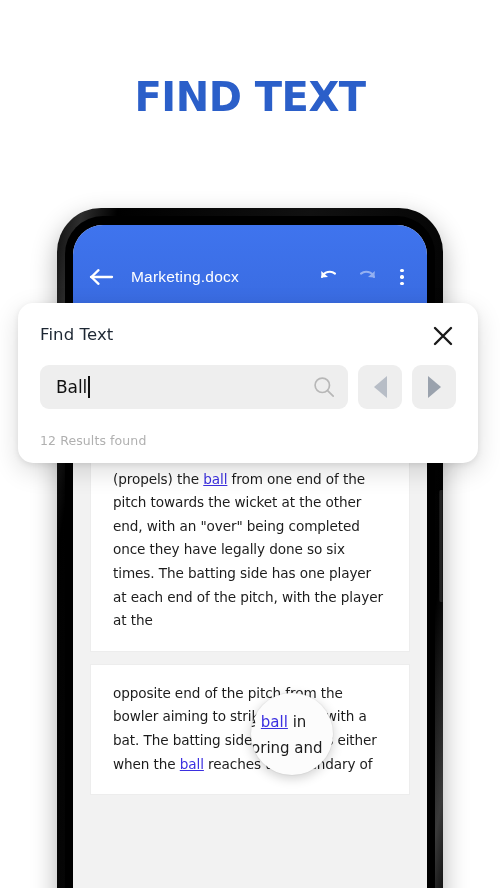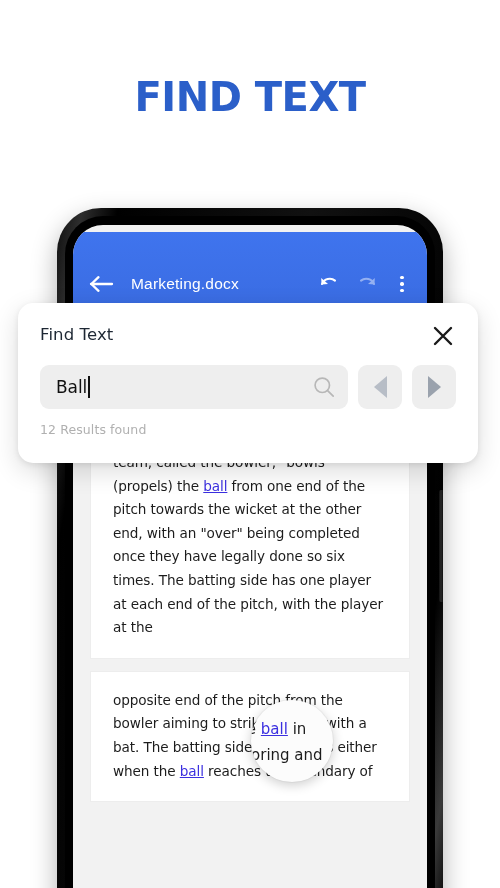--- a/index.html
+++ b/index.html
@@ -47,21 +47,20 @@
     background: linear-gradient(90deg,#101010,#2a2a2a 40%,#050505);
   }
 
   
   .app-header {
     position: relative;
     height: 78px;
     background: linear-gradient(180deg,#3f74ee 0%,#3a6ce2 100%);
     display: flex; align-items: center;
     padding: 26px 16px 0 16px;
-    margin-top: 7px;
   }
   .back-icon { width: 26px; height: 22px; position: relative; flex: 0 0 auto; cursor: pointer; }
   .back-icon svg { display:block; }
   .doc-title {
     margin-left: 16px;
     color: #ffffff;
     font-size: 15.5px;
     font-weight: 400;
     letter-spacing: .2px;
     flex: 1 1 auto;
@@ -146,21 +145,21 @@
   .mag-icon { margin-left: auto; width: 24px; height: 24px; opacity: .42; }
   .nav-btn {
     width: 44px; height: 44px; border-radius: 9px; background: #eeeeee;
     display: flex; align-items: center; justify-content: center;
     flex: 0 0 auto; cursor: pointer;
   }
   .tri { width: 0; height: 0; }
   .tri.left  { border-top: 11px solid transparent; border-bottom: 11px solid transparent; border-right: 13px solid #b7bdc6; }
   .tri.right { border-top: 11px solid transparent; border-bottom: 11px solid transparent; border-left: 13px solid #9aa2ad; }
   .fd-results {
-    margin-top: 13px;
+    margin-top: 24px;
     font-family: "DejaVu Sans", sans-serif;
     font-size: 12.5px; color: #b0b0b0; letter-spacing: .1px;
   }
 </style>
 </head>
 <body>
 
 <div id="stage">
 
   <div class="page-title">FIND TEXT</div>

